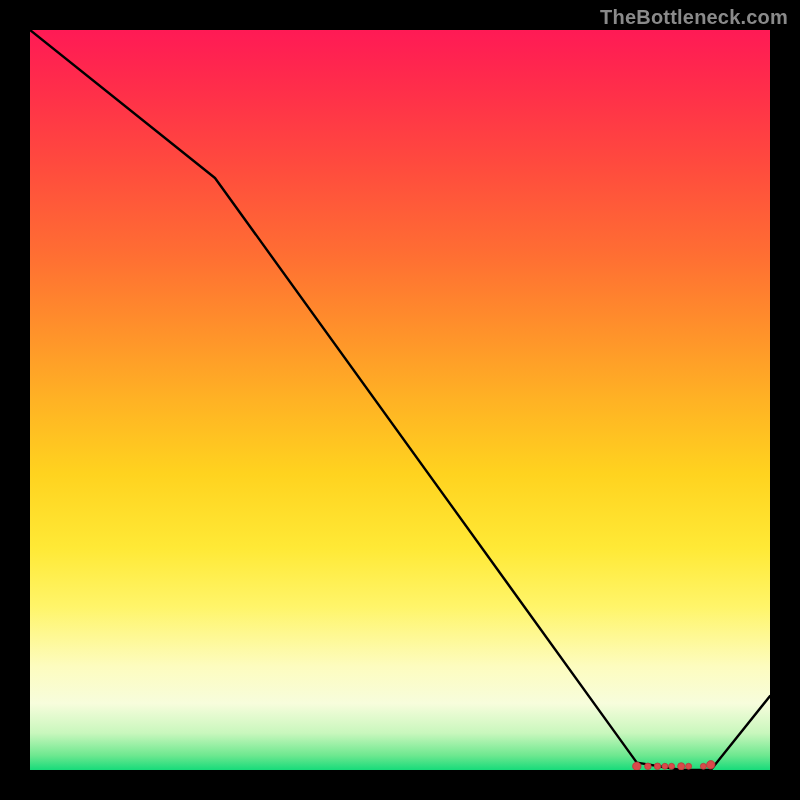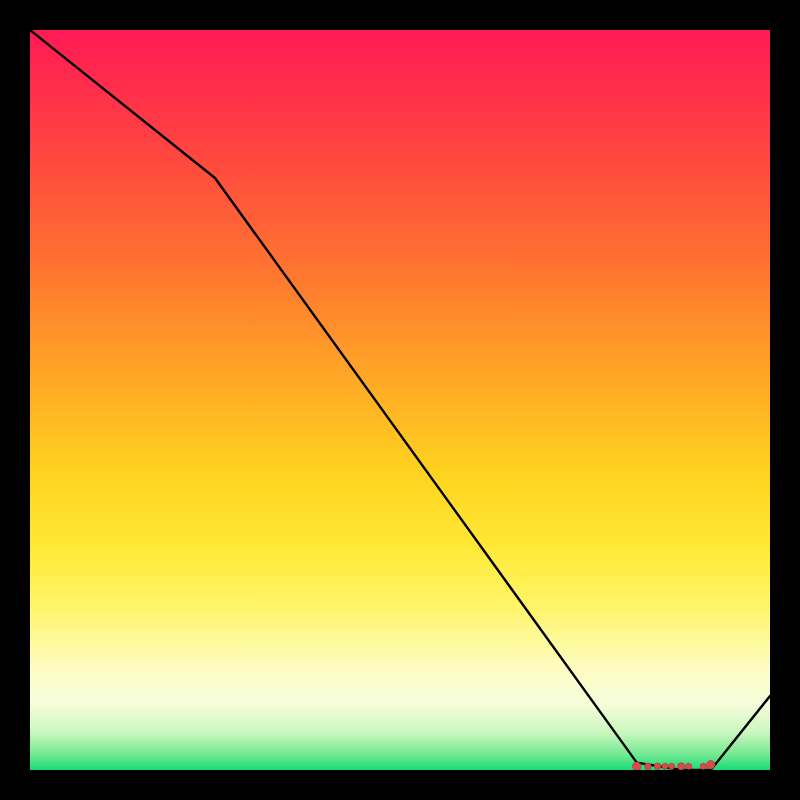--- a/index.html
+++ b/index.html
@@ -52,20 +52,21 @@
   svg.overlay {
     position: absolute;
     inset: 0;
     width: 100%;
     height: 100%;
   }
 </style>
 </head>
 <body>
 <div class="canvas">
+  <div class="attribution">TheBottleneck.com</div>
   <div class="plot-area">
     <div class="gradient-bg"></div>
     <svg class="overlay" viewBox="0 0 740 740" preserveAspectRatio="none">
       <g id="line-group">
           <path d="M0.00 0.00 L185.00 148.00 L606.80 732.60 L651.20 740.00 L680.80 740.00 L740.00 666.00" fill="none" stroke="#000000" stroke-width="2.4" stroke-linecap="round" stroke-linejoin="round"></path>
         </g>
       <g id="marker-group">
           <circle cx="606.80" cy="736.30" r="4.20" fill="#d94a4a" stroke="#b63b3b" stroke-width="0.8"></circle>
           <circle cx="617.90" cy="736.30" r="3.30" fill="#d94a4a" stroke="#b63b3b" stroke-width="0.8"></circle>
           <circle cx="627.52" cy="736.30" r="3.30" fill="#d94a4a" stroke="#b63b3b" stroke-width="0.8"></circle>

